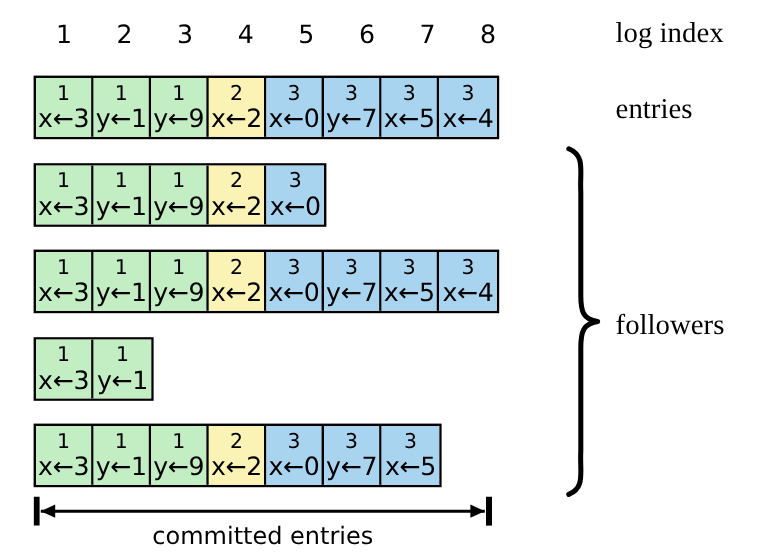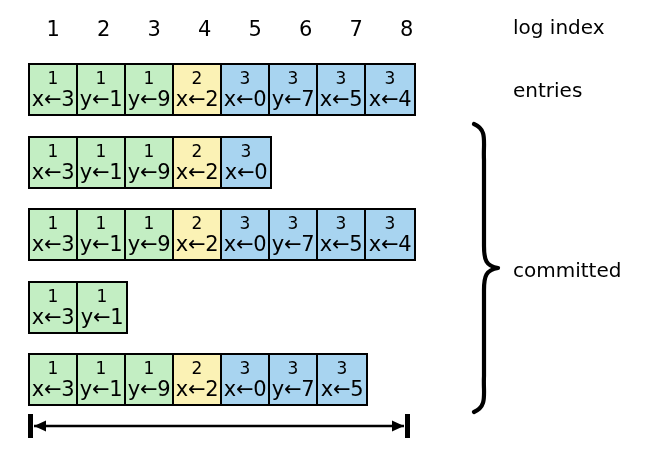--- a/index.html
+++ b/index.html
@@ -65,23 +65,24 @@
     font-size: 21px;
     line-height: 20px;
     height: 22px;
     letter-spacing: -0.3px;
     white-space: nowrap;
   }
 
   
   .side-label {
     position: absolute;
-    font-size: 20px;
+    font-size: 24px;
     color: #000000;
     white-space: nowrap;
+    font-family: Liberation Serif, serif;
   }
 
   
   .brace-wrap {
     position: absolute;
     left: 468px;
     top: 120px;
     width: 42px;
     height: 296px;
   }
@@ -262,25 +263,26 @@
       <path d="M 6 4
                C 20 10, 15 22, 16 40
                L 16 126
                C 16 140, 18 146, 30 148
                C 18 150, 16 156, 16 170
                L 16 256
                C 15 274, 20 286, 6 292" fill="none" stroke="#000000" stroke-width="4.2" stroke-linecap="round" stroke-linejoin="round"></path>
     </svg>
   </div>
 
-  <div class="side-label" style="left:513px; top:258px;">committed</div>
+  <div class="side-label" style="left:513px; top:258px;">followers</div>
 
   <div class="measure">
     <svg width="382" height="28" viewBox="0 0 382 28">
       <line x1="2.5" y1="2" x2="2.5" y2="26" stroke="#000000" stroke-width="5"></line>
       <line x1="379.5" y1="2" x2="379.5" y2="26" stroke="#000000" stroke-width="5"></line>
       <line x1="6" y1="14" x2="376" y2="14" stroke="#000000" stroke-width="2.6"></line>
       <polygon points="6,14 18,8.5 18,19.5" fill="#000000"></polygon>
       <polygon points="376,14 364,8.5 364,19.5" fill="#000000"></polygon>
     </svg>
   </div>
+  <div class="measure-caption">committed entries</div>
 
 </div>
 
 </body></html>

